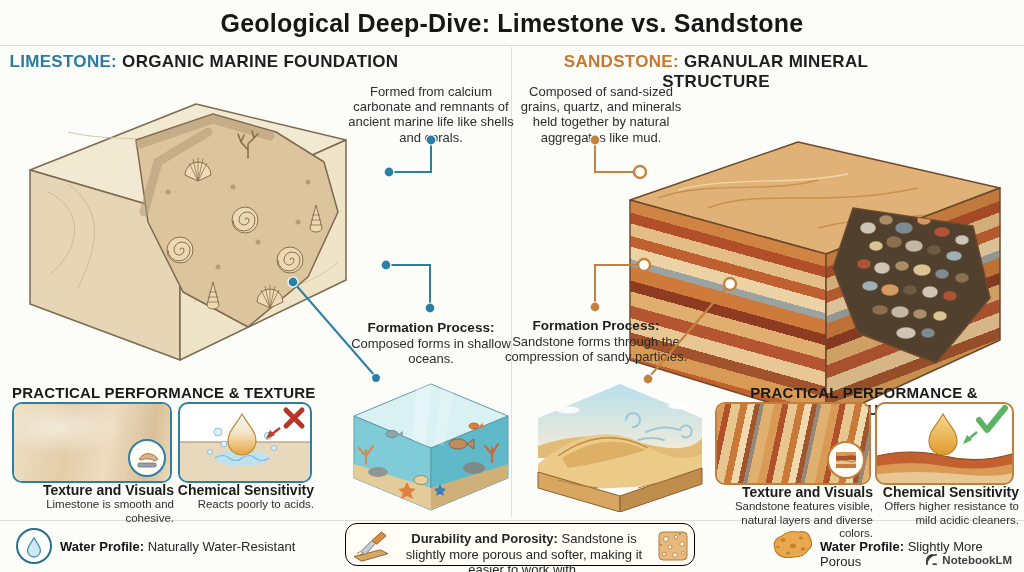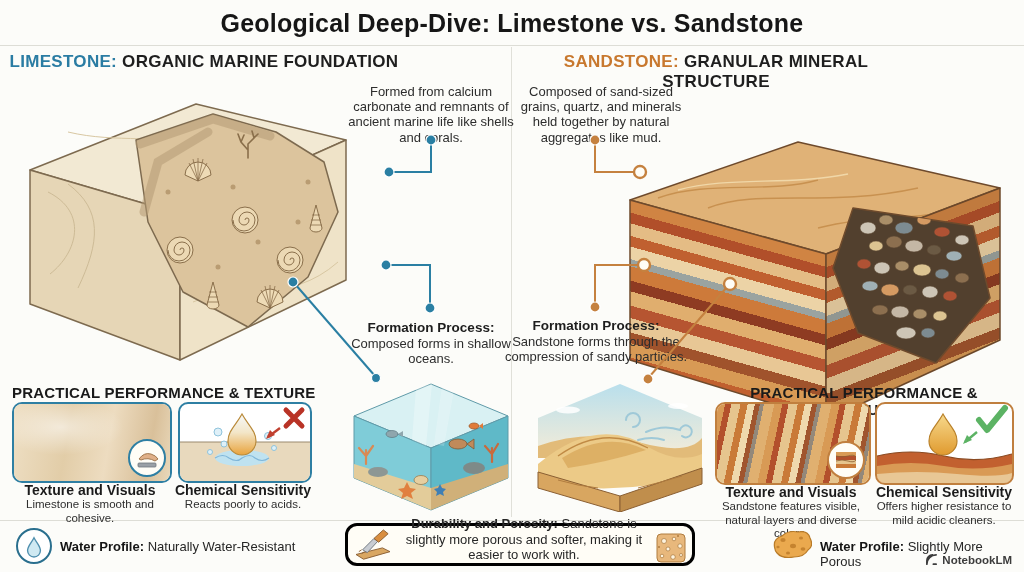--- a/index.html
+++ b/index.html
@@ -13,37 +13,37 @@
   .accent-lime{color:#2a7ca3;}
   .accent-sand{color:#c8782e;}
   .annotation{font-size:13px;line-height:1.17;text-align:center;color:#2d2d2d;}
   .formation{text-align:center;margin-top:8px;}
   .formation b{font-size:13.5px;color:#1d1d1d;}
   .formation .note{font-size:13px;line-height:1.18;color:#2d2d2d;}
   .perf-head{font-size:15px;font-weight:800;color:#1a1a1a;letter-spacing:.2px;}
   .card{border-radius:10px;overflow:hidden;background:#fff;}
   .card.lime{border:2px solid #2e7fa3;}
   .card.sand{border:2px solid #c07f3e;}
-  .card-caption{text-align:center;}
+  .card-caption{text-align:right;}
   .card-caption .t{font-size:14px;font-weight:800;color:#1b1b1b;line-height:1.1;}
   .card-caption .n{font-size:11.5px;color:#2e2e2e;line-height:1.15;}
   .lime-tex{width:100%;height:100%;background:
      radial-gradient(90px 40px at 30% 30%,rgba(255,255,255,.55),rgba(255,255,255,0) 70%),
      linear-gradient(100deg,#eedfc4,#e2cda8 35%,#eddcc0 60%,#d9c09a 85%,#e9d8ba);}
   .sand-tex{width:100%;height:100%;background:repeating-linear-gradient(102deg,
      #d89a55 0 8px,#b3502c 8px 14px,#e6c58e 14px 23px,#c97a38 23px 30px,
      #efd9ad 30px 37px,#a0552e 37px 42px,#93887a 42px 46px,#e0b070 46px 56px);}
   .badge{position:absolute;right:4px;bottom:4px;width:34px;height:34px;border-radius:50%;
          background:#fffdf6;display:flex;align-items:center;justify-content:center;}
   .badge.lime{border:2px solid #2e7fa3;}
   .badge.sand{border:2px solid #c07f3e;}
   .foot-text{font-size:13px;color:#262626;}
   .foot-text b{color:#141414;}
-  .center-box{left:345px;top:523px;width:350px;height:43px;border:3px solid #000000;border-radius:12px;
-              background:#fffdf6;display:flex;align-items:flex-end;gap:6px;padding:0 6px;box-sizing:border-box;}
+  .center-box{left:345px;top:523px;width:350px;height:43px;border:1px solid #000000;border-radius:12px;
+              background:#fffdf6;display:flex;align-items:flex-start;gap:6px;padding:7px 6px;box-sizing:border-box;}
   .center-box .txt{flex:1;text-align:center;font-size:13px;line-height:1.2;color:#262626;}
   .watermark{right:12px;top:553px;font-size:11.5px;color:#3c3c3c;display:flex;align-items:center;gap:4px;font-weight:600;}
   svg{display:block;}
 </style>
 </head>
 <body>
 
 <div id="canvas">
 
   <div class="abs title">Geological Deep-Dive: Limestone vs. Sandstone</div>

